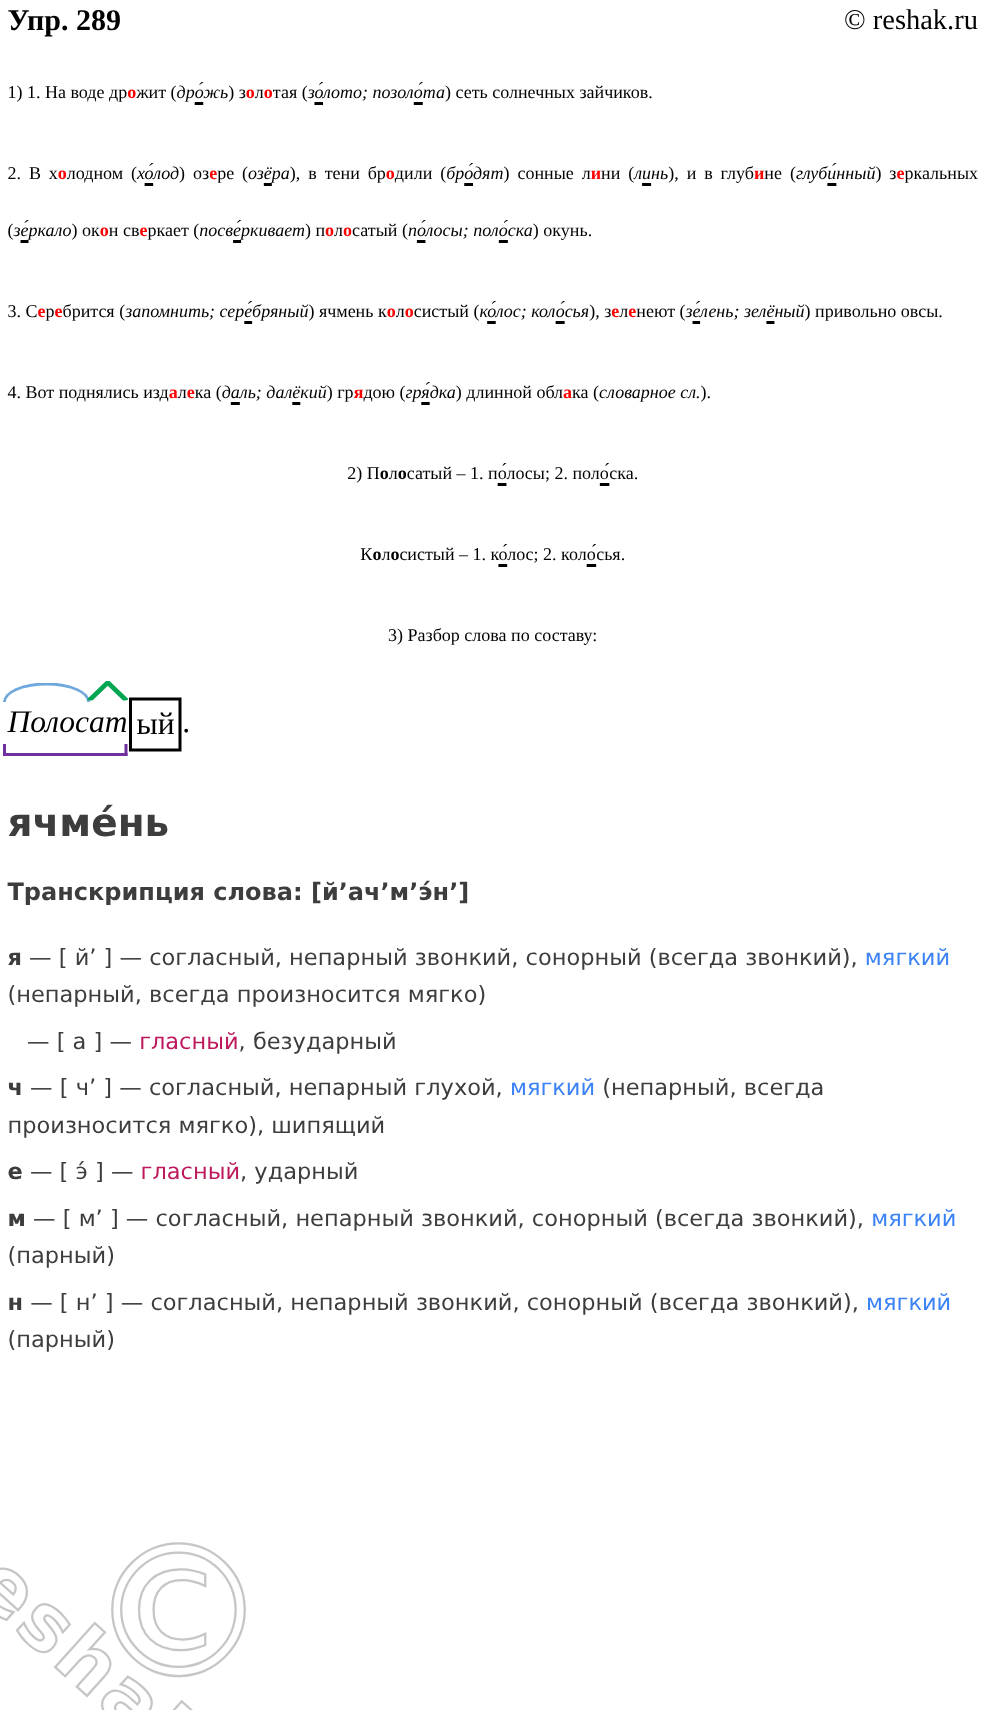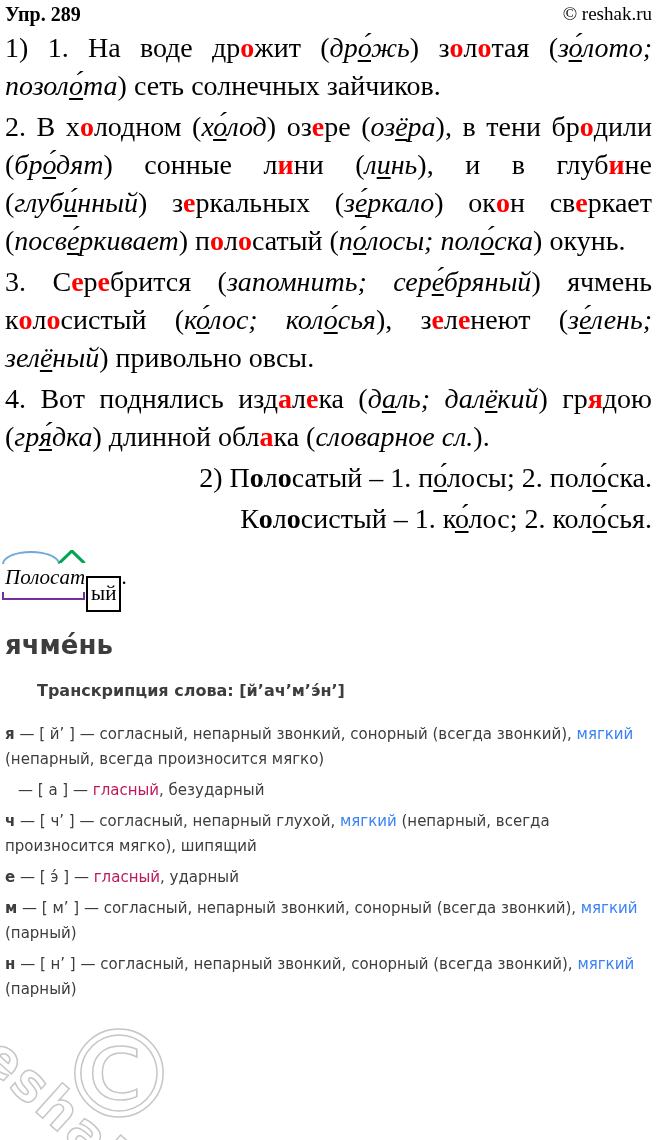--- a/index.html
+++ b/index.html
@@ -12,25 +12,25 @@
     background:#fff;
     font-family:"Liberation Serif", serif;
     color:#000;
   }
   
   .hdr { display:flex; justify-content:space-between; align-items:flex-start; }
   .hdr .ex { font-size:20px; font-weight:bold; }
   .hdr .cp { font-size:19px; }
   
   .para {
-    font-size:28px; line-height:38px;
+    font-size:12px; line-height:38px;
     text-align:justify;
-    margin-top:3px;
+    margin-top:16px;
   }
-  .para.single { text-align:right; }
+  .para.single { text-align:center; }
   
   .s-r  { color:#fe0000; font-weight:bold; }
   .s-b  { font-weight:bold; }
   .s-i  { font-style:italic; }
   .s-iu { font-style:italic; text-decoration:underline; text-decoration-thickness:1.5px; text-underline-offset:3px; }
   .s-u  { text-decoration:underline; text-decoration-thickness:1.5px; text-underline-offset:3px; }
   .s-g  { color:#3b82f6; }
   .s-rd { color:#be185d; }
   
   .morpheme {
@@ -47,27 +47,27 @@
   }
   .suffix-caret { position:absolute; left:-1px; right:-1px; top:-15px; height:13px; }
   .suffix-caret svg { display:block; width:100%; height:100%; }
   .stem-bracket {
     position:absolute; left:-3px; right:0; bottom:-9px; height:8px;
     border:2px solid #7030a0; border-top:none;
   }
   .m-ending {
     display:inline-block; border:2px solid #000;
     padding:3px 3px 5px 3px; margin-left:1px;
-    position:relative; top:16px;
+    position:relative; top:1px;
   }
   
   .phon { font-family:"DejaVu Sans", sans-serif; color:#3d3d3d; }
   .phon-head { font-size:26px; margin-top:20px; font-weight:bold; }
   .phon-syll { font-size:15px; margin-top:21px; }
-  .phon-trans { font-size:16px; font-weight:bold; margin-top:21px;margin-left:32px; }
+  .phon-trans { font-size:16px; font-weight:bold; margin-top:21px; }
   .sounds { margin-top:22px; }
   .sound-line { font-size:15px; line-height:25px; margin-bottom:6px; }
   .sound-line.indent { padding-left:13px; }
   
   .watermark { position:absolute; left:0; top:998px; width:380px; height:142px; pointer-events:none; z-index:5; }
   .wm-text {
     position:absolute; left:-10px; top:8px;
     transform:rotate(42deg); transform-origin:0 0;
     font-family:"DejaVu Sans", sans-serif; font-weight:bold; font-size:52px; letter-spacing:3px;
     color:transparent; -webkit-text-stroke:1.5px #c6c6c6;
@@ -89,20 +89,21 @@
   </div>
 
   <p class="para"><span>1) 1. На воде др</span><span class="s-r">о</span><span>жит (</span><span class="s-i">др</span><span class="s-iu">о́</span><span class="s-i">жь</span><span>) з</span><span class="s-r">о</span><span>л</span><span class="s-r">о</span><span>тая (</span><span class="s-i">з</span><span class="s-iu">о́</span><span class="s-i">лото; позол</span><span class="s-iu">о́</span><span class="s-i">та</span><span>) сеть солнечных зайчиков.</span></p>
   <p class="para"><span>2. В х</span><span class="s-r">о</span><span>лодном (</span><span class="s-i">х</span><span class="s-iu">о́</span><span class="s-i">лод</span><span>) оз</span><span class="s-r">е</span><span>ре (</span><span class="s-i">оз</span><span class="s-iu">ё</span><span class="s-i">ра</span><span>), в тени бр</span><span class="s-r">о</span><span>дили (</span><span class="s-i">бр</span><span class="s-iu">о́</span><span class="s-i">дят</span><span>) сонные л</span><span class="s-r">и</span><span>ни (</span><span class="s-i">л</span><span class="s-iu">и</span><span class="s-i">нь</span><span>), и в глуб</span><span class="s-r">и</span><span>не (</span><span class="s-i">глуб</span><span class="s-iu">и́</span><span class="s-i">нный</span><span>) з</span><span class="s-r">е</span><span>ркальных (</span><span class="s-i">з</span><span class="s-iu">е́</span><span class="s-i">ркало</span><span>) ок</span><span class="s-r">о</span><span>н св</span><span class="s-r">е</span><span>ркает (</span><span class="s-i">посв</span><span class="s-iu">е́</span><span class="s-i">ркивает</span><span>) п</span><span class="s-r">о</span><span>л</span><span class="s-r">о</span><span>сатый (</span><span class="s-i">п</span><span class="s-iu">о́</span><span class="s-i">лосы; пол</span><span class="s-iu">о́</span><span class="s-i">ска</span><span>) окунь.</span></p>
   <p class="para"><span>3. С</span><span class="s-r">е</span><span>р</span><span class="s-r">е</span><span>брится (</span><span class="s-i">запомнить; сер</span><span class="s-iu">е́</span><span class="s-i">бряный</span><span>) ячмень к</span><span class="s-r">о</span><span>л</span><span class="s-r">о</span><span>систый (</span><span class="s-i">к</span><span class="s-iu">о́</span><span class="s-i">лос; кол</span><span class="s-iu">о́</span><span class="s-i">сья</span><span>), з</span><span class="s-r">е</span><span>л</span><span class="s-r">е</span><span>неют (</span><span class="s-i">з</span><span class="s-iu">е́</span><span class="s-i">лень; зел</span><span class="s-iu">ё</span><span class="s-i">ный</span><span>) привольно овсы.</span></p>
   <p class="para"><span>4. Вот поднялись изд</span><span class="s-r">а</span><span>л</span><span class="s-r">е</span><span>ка (</span><span class="s-i">д</span><span class="s-iu">а</span><span class="s-i">ль; дал</span><span class="s-iu">ё</span><span class="s-i">кий</span><span>) гр</span><span class="s-r">я</span><span>дою (</span><span class="s-i">гр</span><span class="s-iu">я́</span><span class="s-i">дка</span><span>) длинной обл</span><span class="s-r">а</span><span>ка (</span><span class="s-i">словарное сл.</span><span>).</span></p>
 
   <p class="para single"><span>2) П</span><span class="s-b">о</span><span>л</span><span class="s-b">о</span><span>сатый – 1. п</span><span class="s-u">о́</span><span>лосы; 2. пол</span><span class="s-u">о́</span><span>ска.</span></p>
   <p class="para single"><span>К</span><span class="s-b">о</span><span>л</span><span class="s-b">о</span><span>систый – 1. к</span><span class="s-u">о́</span><span>лос; 2. кол</span><span class="s-u">о́</span><span>сья.</span></p>
 
+  <p class="para single">3) Разбор слова по составу:</p>
 
   <div class="morpheme">
     <span class="stem">
       <span class="m-root">
         <i class="root-arc"></i><span>Полос</span>
       </span><span class="m-suffix">
         <i class="suffix-caret">
             <svg viewBox="0 0 20 13" preserveAspectRatio="none">
               <polyline points="1,13 10,1 19,13" fill="none" stroke="#00a651" stroke-width="2.6"></polyline>
             </svg>

